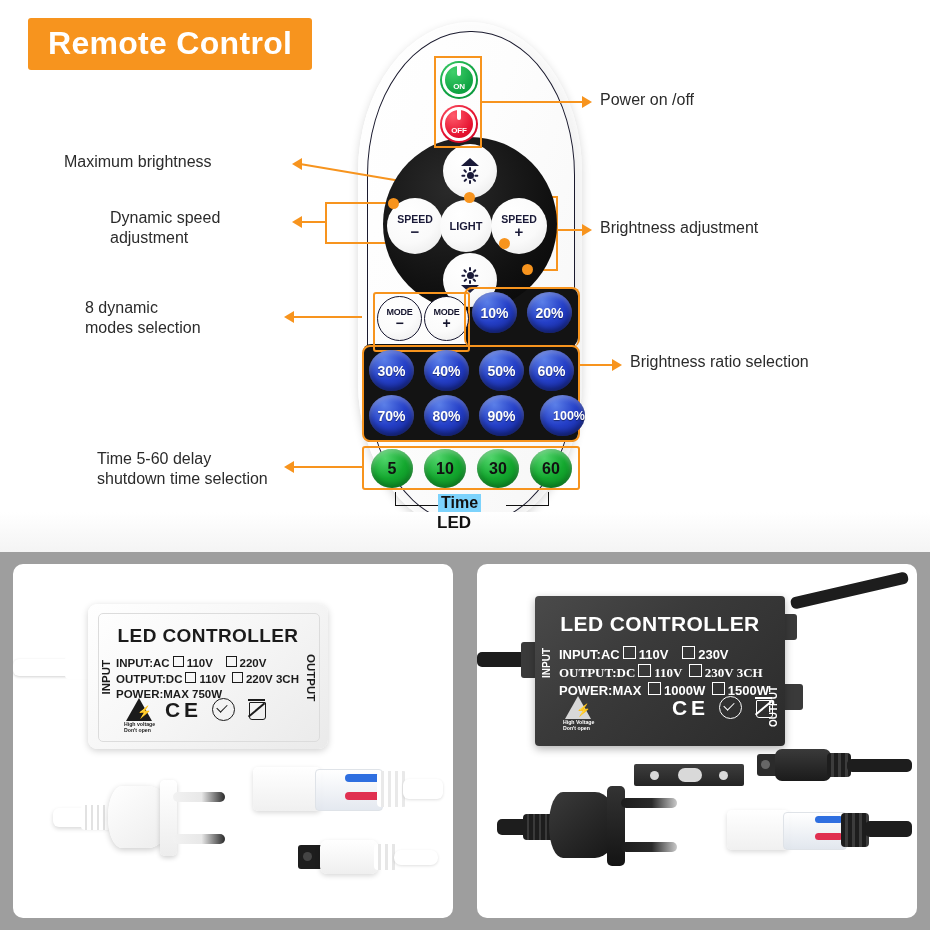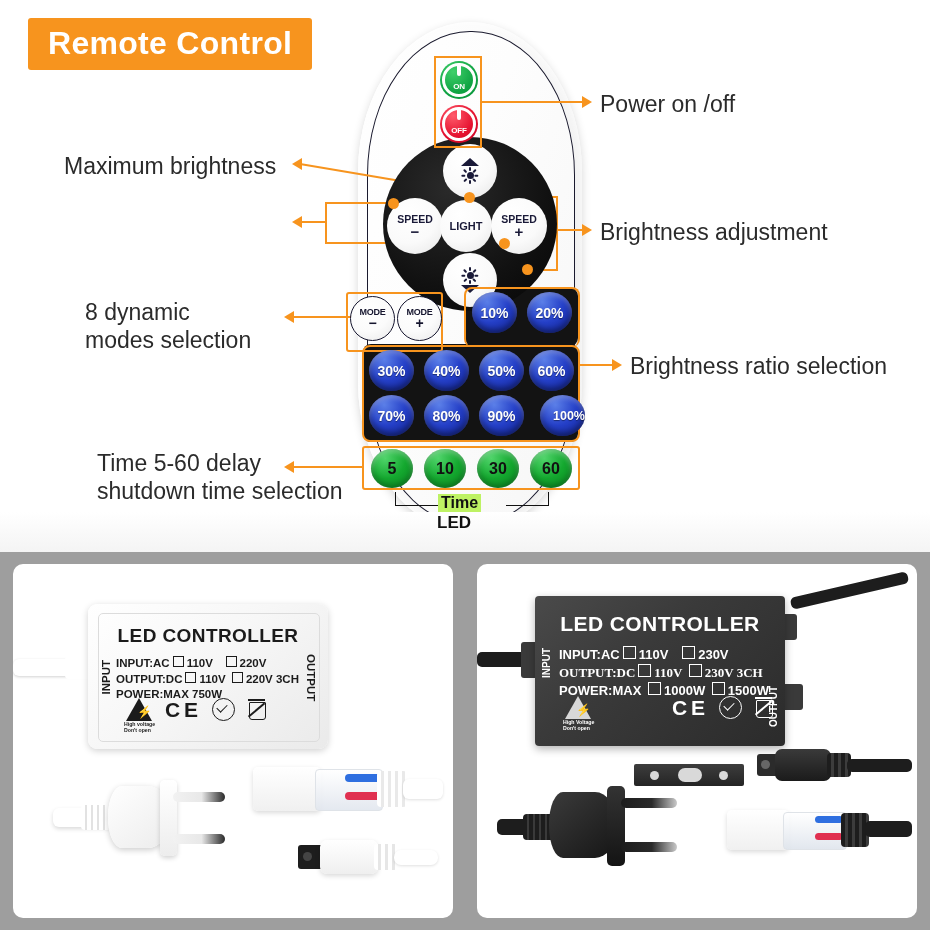--- a/index.html
+++ b/index.html
@@ -116,21 +116,21 @@
   }
   .sun-ray{position:absolute;left:50%;top:50%;width:1.7px;height:17px;margin:-8.5px 0 0 -0.85px;}
   .sun-ray i{display:block;width:1.7px;height:3.6px;background:#1a1a38;border-radius:1px;}
   .sun-ray i:last-child{margin-top:9.8px;}
   .chev{width:0;height:0;border-left:9px solid transparent;border-right:9px solid transparent;}
   .chev-up{border-bottom:8px solid #1a1a38;margin-bottom:1px;}
   .chev-dn{border-top:8px solid #1a1a38;margin-top:1px;}
 
   
   .mode-group{
-    position:absolute;left:346px;top:292px;width:97px;height:60px;z-index:6;
+    position:absolute;left:373px;top:292px;width:97px;height:60px;z-index:6;
     border:2.5px solid #F7941E;box-sizing:border-box;border-radius:3px;
   }
   .mode-btn{
     position:absolute;top:2px;width:43px;height:43px;border-radius:50%;
     background:radial-gradient(circle at 38% 28%,#ffffff 0%,#fbfbfb 55%,#e8e8e8 100%);
     border:1.4px solid #15152e;
     display:flex;flex-direction:column;align-items:center;justify-content:center;
     color:#15152e;font-weight:bold;line-height:1;
   }
   .mode-btn .mlbl{font-size:9px;letter-spacing:-0.2px;}
@@ -182,30 +182,30 @@
     border:1.7px solid #111;border-top:none;border-bottom:none;
   }
   .time-bracket::before{
     content:"";position:absolute;left:0;bottom:0;width:42px;height:0;border-bottom:1.7px solid #111;
   }
   .time-bracket::after{
     content:"";position:absolute;right:0;bottom:0;width:42px;height:0;border-bottom:1.7px solid #111;
   }
   .time-label{
     position:absolute;left:438px;top:494px;z-index:9;
-    font-size:16px;font-weight:bold;color:#111;background:#bef264;padding:0 3px;
+    font-size:16px;font-weight:bold;color:#111;background:#7dd3fc;padding:0 3px;
   }
   .led-label{
     position:absolute;left:437px;top:513px;z-index:9;
     font-size:17px;font-weight:bold;color:#111;
   }
 
   
   .callout{
-    position:absolute;color:#2b2b2b;font-size:23px;line-height:1.22;z-index:10;
+    position:absolute;color:#2b2b2b;font-size:16px;line-height:1.22;z-index:10;
     white-space:nowrap;
   }
   .callout.right{text-align:left;}
   .callout.leftal{}
 
   
   .ln{position:absolute;background:#F7941E;z-index:3;}
   .lnh{height:2.4px;}
   .lnv{width:2.4px;}
   .arrow-r{
@@ -501,20 +501,24 @@
     <div class="arrow-l" style="left:292px;top:158px;"></div>
     <div class="callout leftal" style="left:64px;top:152px;">Maximum brightness</div>
 
     <div class="dot" style="left:388px;top:198px;"></div>
     <div class="dot" style="left:499px;top:238px;"></div>
     <div class="ln lnh" style="left:325px;top:202px;width:68px;"></div>
     <div class="ln lnh" style="left:325px;top:242px;width:180px;"></div>
     <div class="ln lnv" style="left:325px;top:202px;height:42px;"></div>
     <div class="ln lnh" style="left:300px;top:221px;width:27px;"></div>
     <div class="arrow-l" style="left:292px;top:216px;"></div>
+    <div class="callout leftal" style="left:110px;top:208px;">
+      <div>Dynamic speed</div>
+      <div>adjustment</div>
+    </div>
 
     <div class="dot" style="left:522px;top:264px;"></div>
     <div class="ln lnh" style="left:470px;top:196px;width:88px;"></div>
     <div class="ln lnh" style="left:528px;top:269px;width:30px;"></div>
     <div class="ln lnv" style="left:556px;top:196px;height:75px;"></div>
     <div class="ln lnh" style="left:556px;top:229px;width:26px;"></div>
     <div class="arrow-r" style="left:582px;top:224px;"></div>
     <div class="callout right" style="left:600px;top:218px;">Brightness adjustment</div>
 
     <div class="ln lnh" style="left:292px;top:316px;width:70px;"></div>

